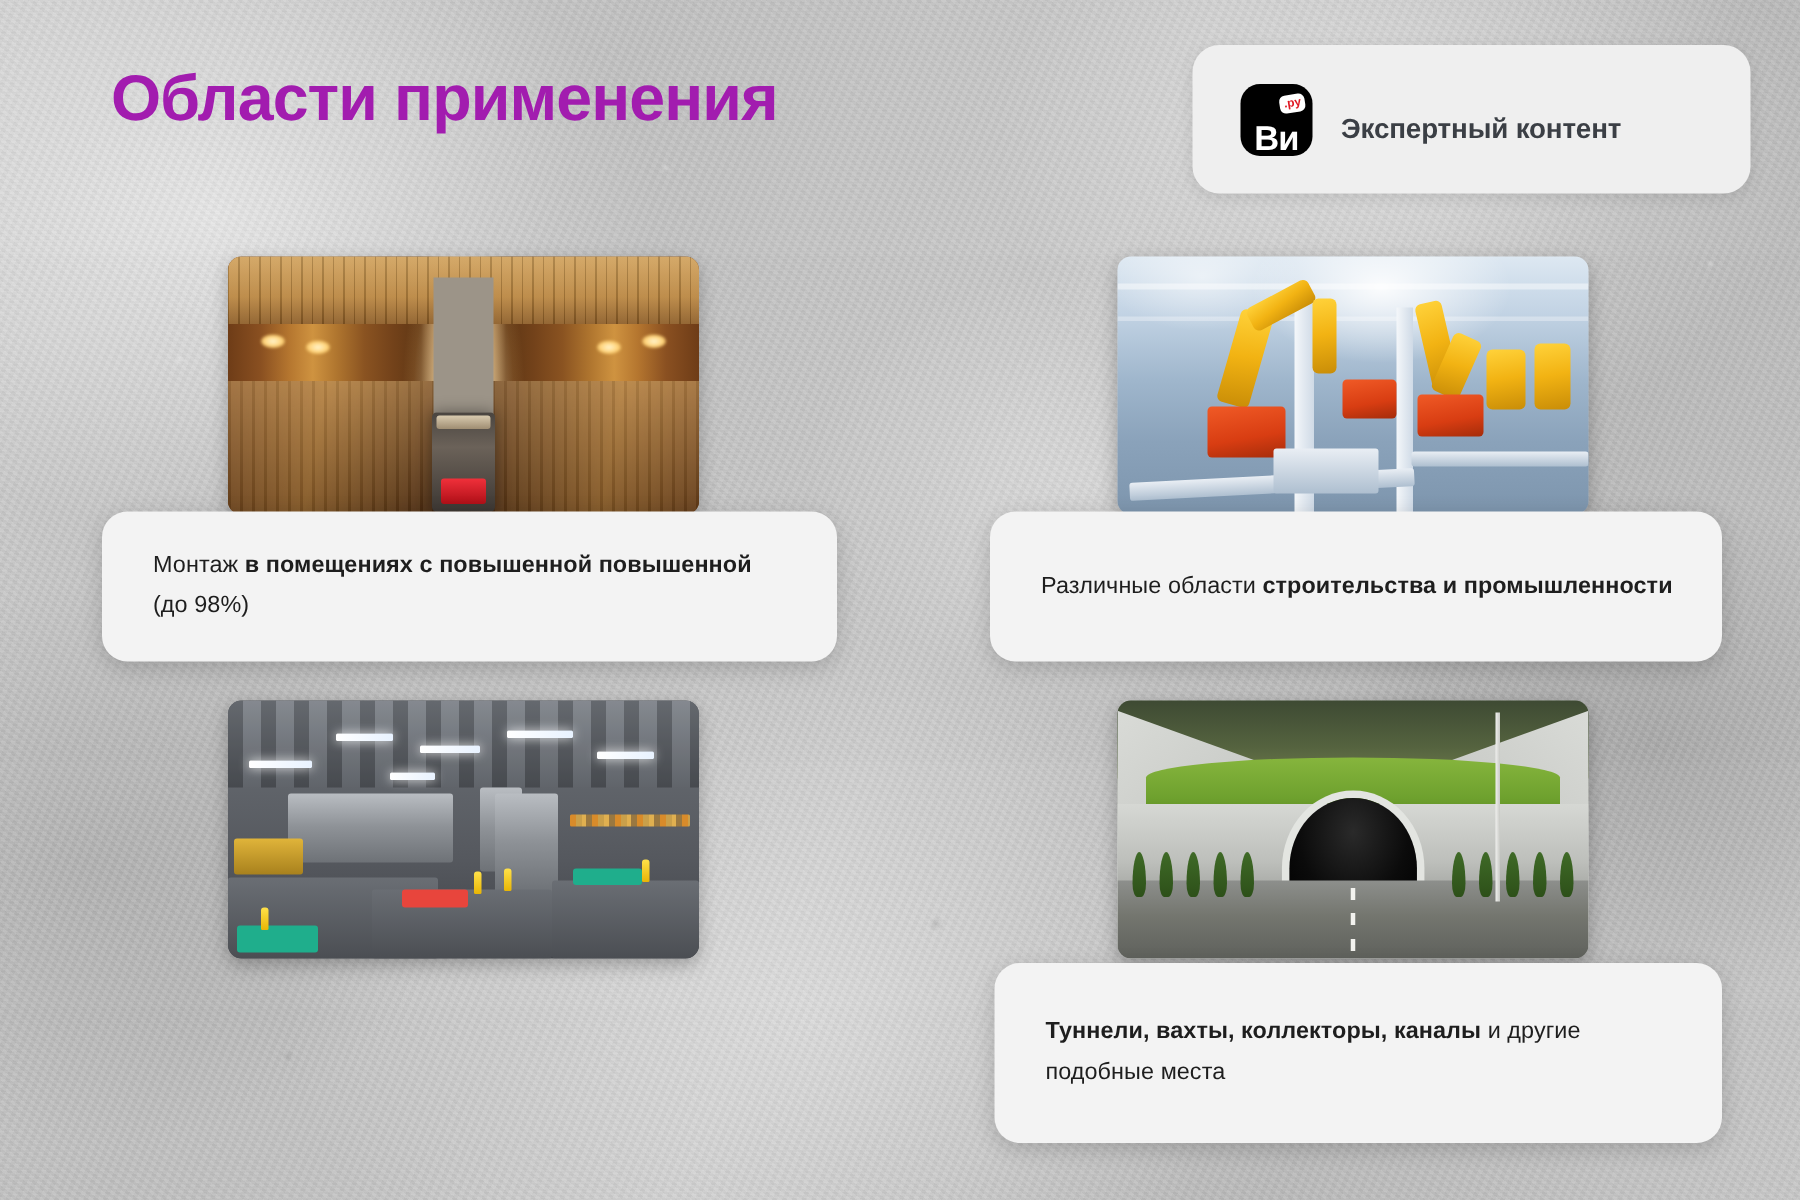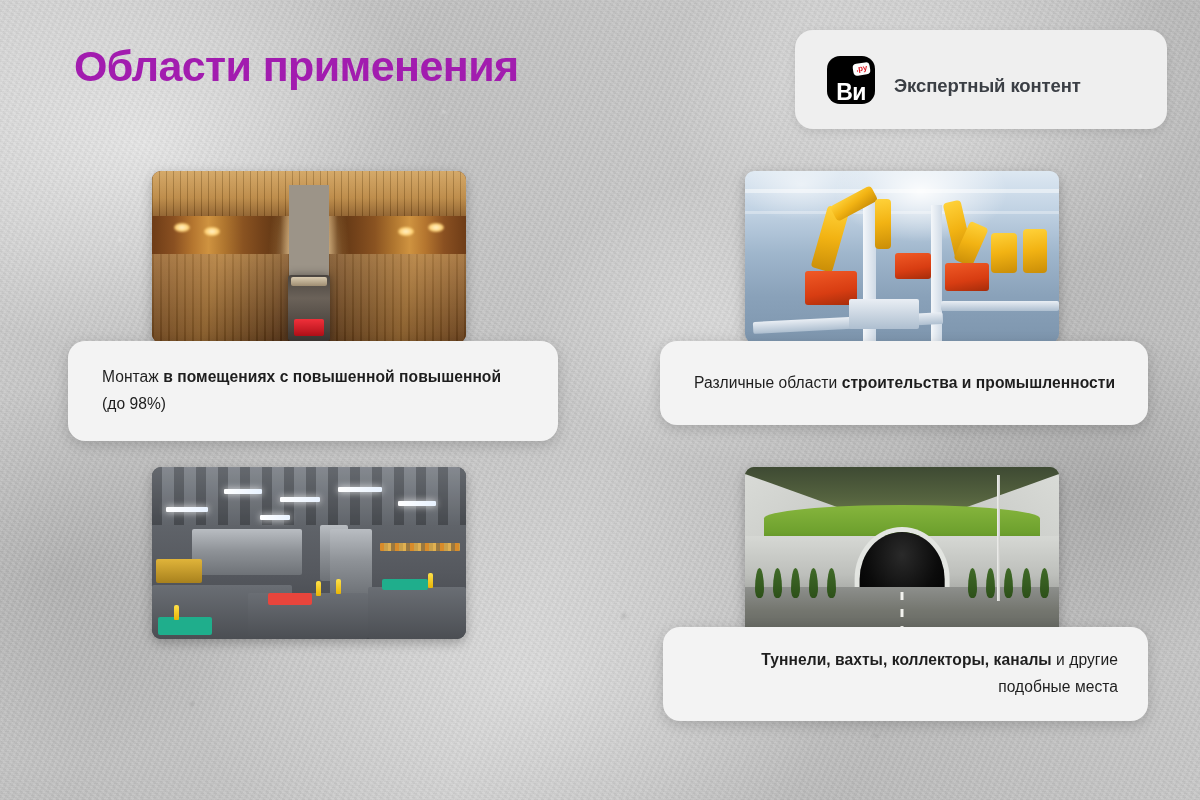--- a/index.html
+++ b/index.html
@@ -462,21 +462,21 @@
     <div class="robot" style="left:246px; top:62px;  width:26px; height:40px;"></div>
     <div class="robot" style="left:278px; top:58px;  width:24px; height:44px;"></div>
     <div class="base" style="left:60px;  top:100px; width:52px; height:34px;"></div>
     <div class="base" style="left:150px; top:82px;  width:36px; height:26px;"></div>
     <div class="base" style="left:200px; top:92px;  width:44px; height:28px;"></div>
     <div class="rail" style="left:8px;   top:146px; width:190px; height:12px; transform:rotate(-3deg);"></div>
     <div class="rail" style="left:196px; top:130px; width:118px; height:10px;"></div>
     <div class="rail" style="left:104px; top:128px; width:70px;  height:30px;"></div>
   </div>
 
-  <div class="text-card" style="left:660px; top:341px; width:488px; height:84px;">
+  <div class="text-card" style="left:660px; top:341px; width:488px; height:100px;">
     <div class="card-text">Различные области <b>строительства и промышленности</b></div>
   </div>
 
   <div class="photo ph-kitchen" style="left:152px; top:467px; width:314px; height:172px;">
     <div class="ceil"></div>
     <div class="tube" style="left:14px;  top:40px; width:42px;"></div>
     <div class="tube" style="left:72px;  top:22px; width:38px;"></div>
     <div class="tube" style="left:128px; top:30px; width:40px;"></div>
     <div class="tube" style="left:186px; top:20px; width:44px;"></div>
     <div class="tube" style="left:246px; top:34px; width:38px;"></div>
@@ -514,17 +514,17 @@
     <div class="tree" style="left:46px;"></div>
     <div class="tree" style="left:64px;"></div>
     <div class="tree" style="left:82px;"></div>
     <div class="tree" style="right:10px;"></div>
     <div class="tree" style="right:28px;"></div>
     <div class="tree" style="right:46px;"></div>
     <div class="tree" style="right:64px;"></div>
     <div class="tree" style="right:82px;"></div>
   </div>
 
-  <div class="text-card" style="left:663px; top:627px; width:485px; height:94px;text-align:right;">
+  <div class="text-card" style="left:663px; top:642px; width:485px; height:120px;">
     <div class="card-text"><b>Туннели, вахты, коллекторы, каналы</b> и другие подобные места</div>
   </div>
 
 </div>
 
 </body></html>

